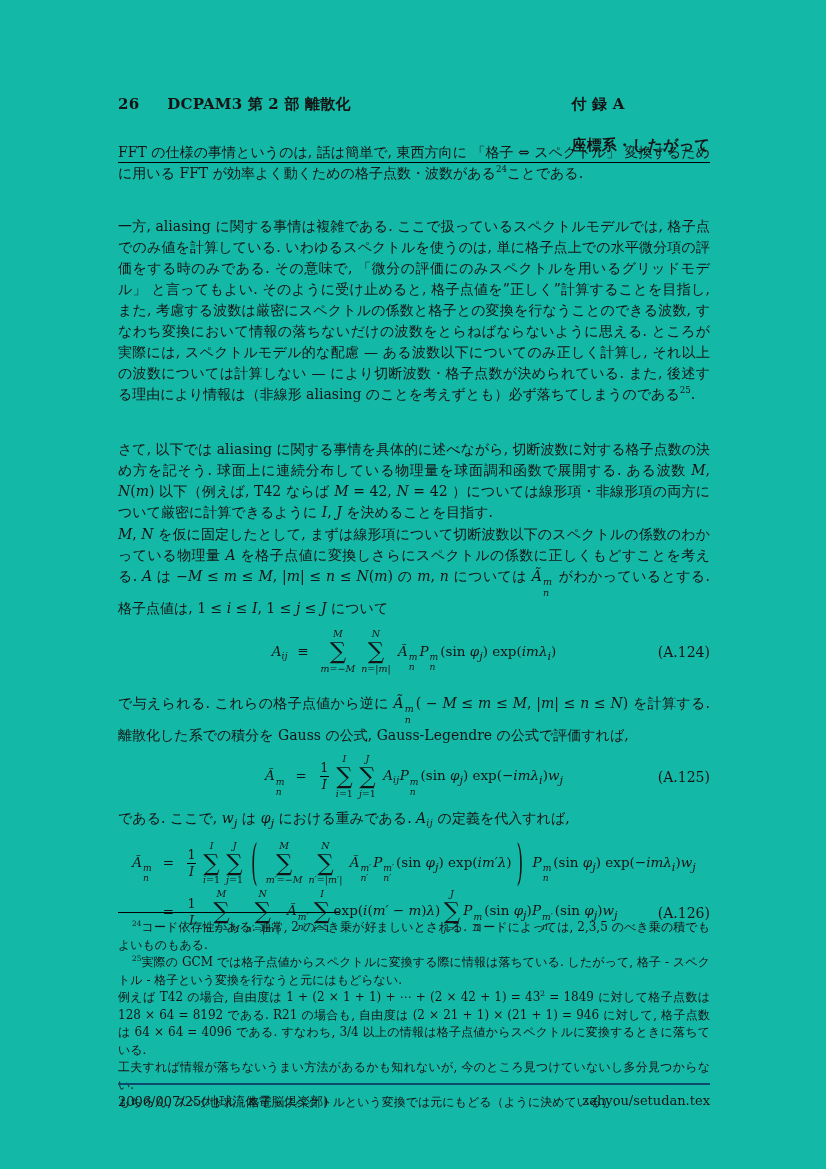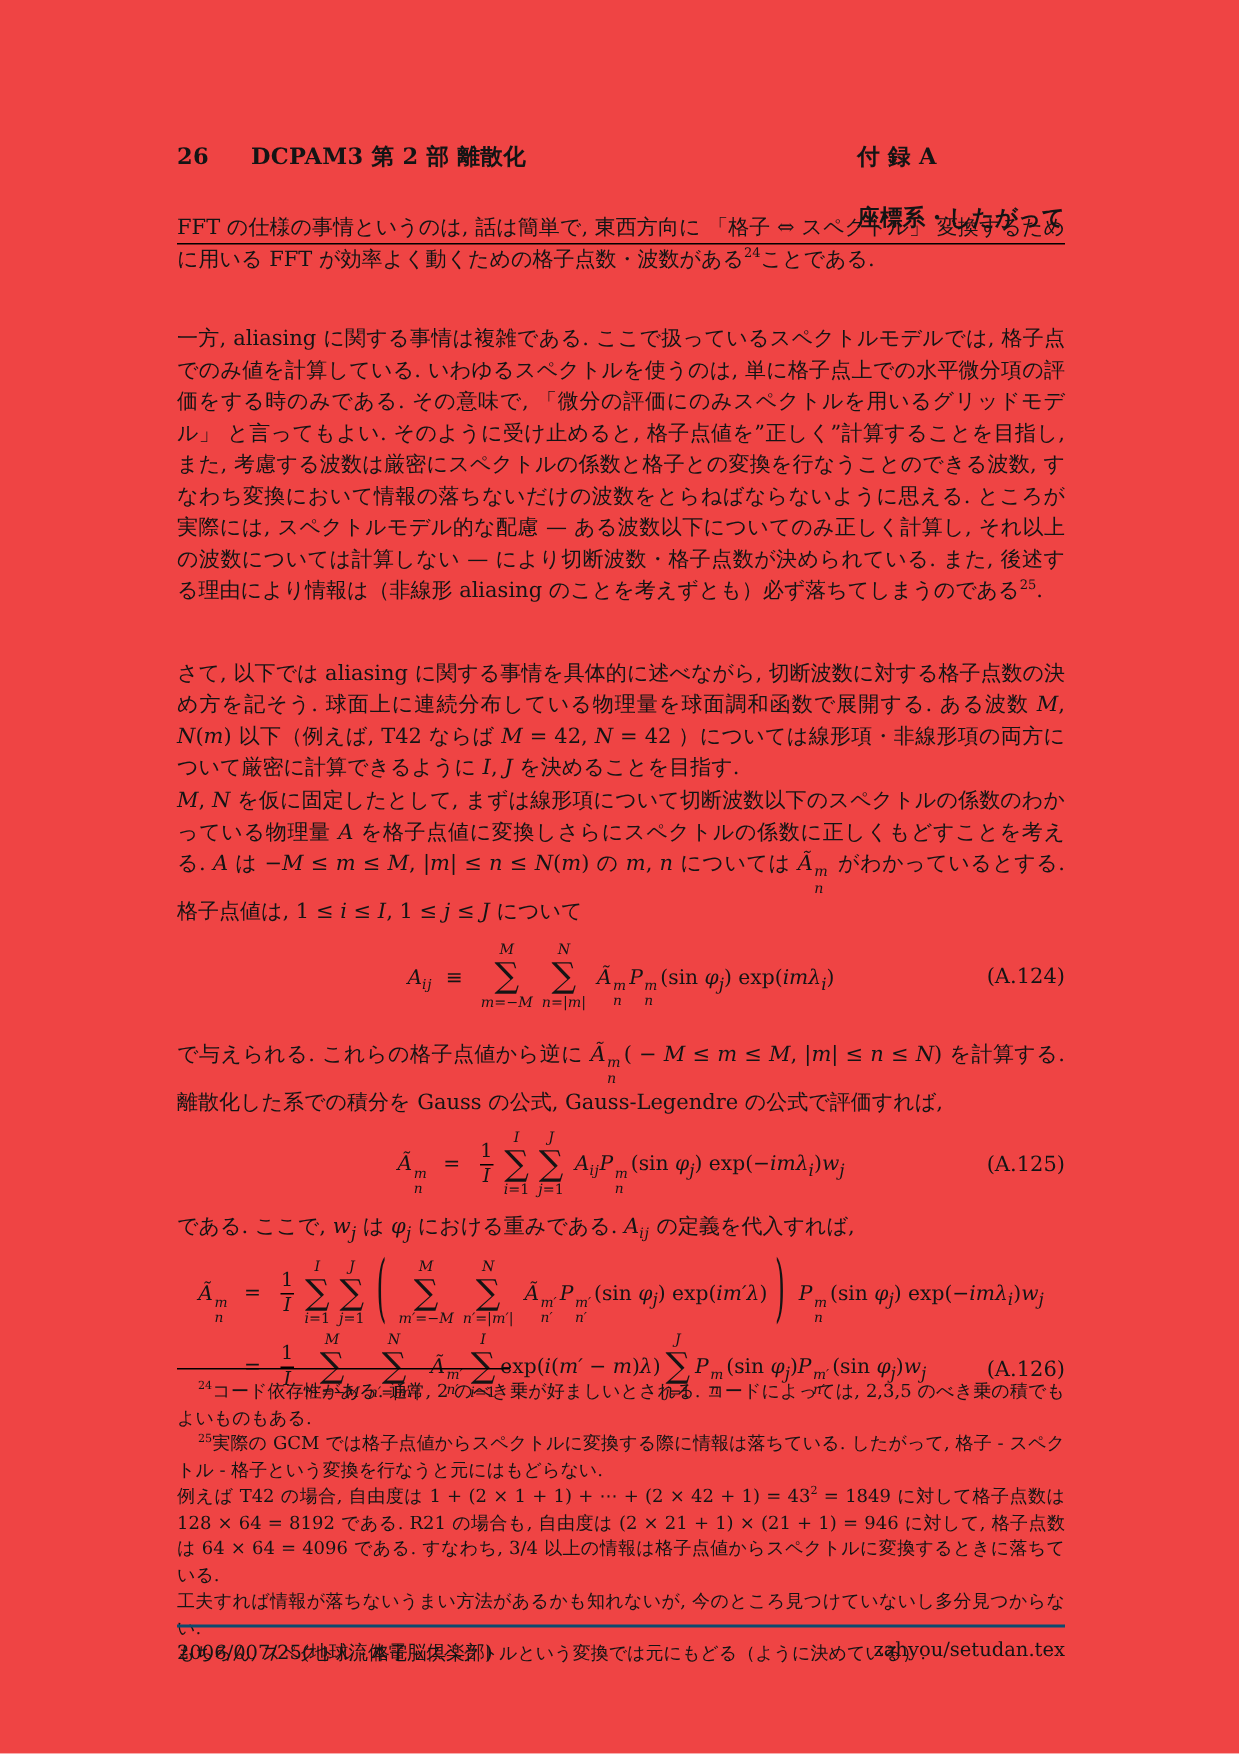--- a/index.html
+++ b/index.html
@@ -2,21 +2,21 @@
 <html lang="ja"><head>
 <meta charset="utf-8">
 <style>
   * { margin:0; padding:0; box-sizing:border-box; }
   html,body { background:#ffffff; }
   body {
     width:826px; height:1169px; position:relative;
     font-family:"DejaVu Serif","Liberation Serif",serif;
     color:#141414;
   }
-  .page { position:relative; width:826px; height:1169px; background:#ef4444; overflow:hidden; }
+  .page { position:relative; width:826px; height:1169px; background:#14b8a6; overflow:hidden; }
 
   
   .header {
     position:absolute; top:95px; left:118px; right:116px;
     display:flex; justify-content:space-between; align-items:baseline;
     border-bottom:1.5px solid #000; padding-bottom:7px;
     font-weight:bold; font-size:15px; letter-spacing:0.2px;
   }
   .header .hleft { display:flex; gap:28px; }
   .header .hright { display:flex; gap:22px;flex-direction:column; }

